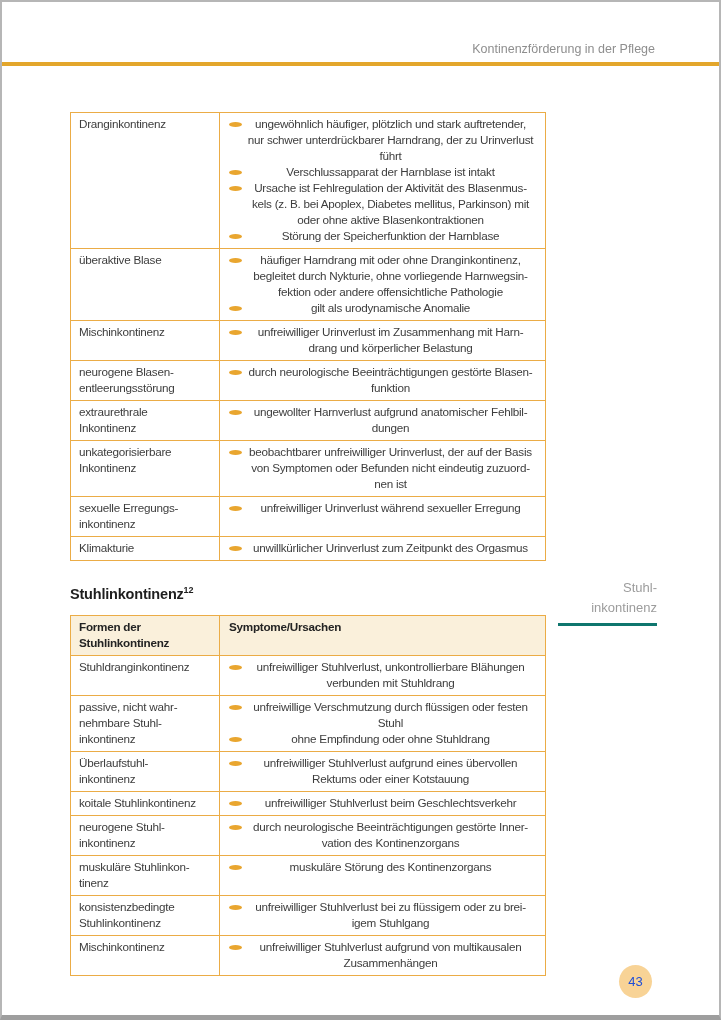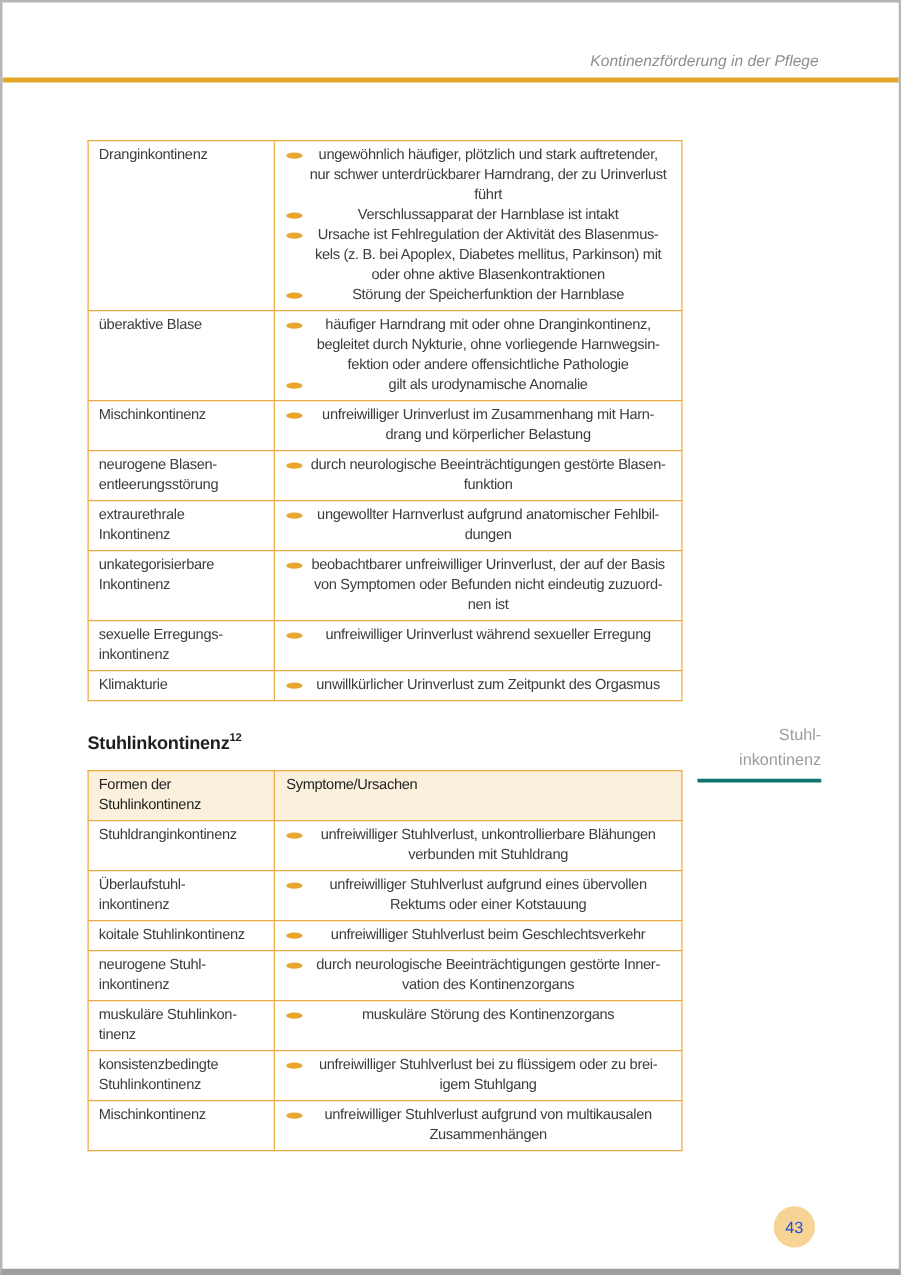--- a/index.html
+++ b/index.html
@@ -11,37 +11,37 @@
     border-top:2px solid #b6b6b6;
     border-left:2px solid #b6b6b6;
     border-right:2px solid #b6b6b6;
     border-bottom:5px solid #9e9e9e;
     font-family:"Liberation Sans", sans-serif;
     color:#3d3d3d;
     overflow:hidden;
   }
   .running-head{
     position:absolute;top:40px;right:64px;
-    font-size:12.5px;color:#8e8e8e;letter-spacing:0;font-style:italic;
+    font-size:12.5px;color:#8e8e8e;letter-spacing:0;
   }
   .head-rule{
     position:absolute;top:60px;left:0;width:100%;height:4px;
     background:#e3a62b;
   }
   .content{
     position:absolute;left:68px;top:110px;width:476px;
   }
   table.k{
     width:476px;border-collapse:collapse;table-layout:fixed;
     font-size:11.7px;line-height:16px;letter-spacing:-0.25px;
   }
   table.k, table.k td, table.k th{border:1px solid #ebac46;}
   td.term, th.term{width:140px;vertical-align:top;padding:3px 0 4px 8px;white-space:pre-line;}
   td.desc, th.desc{vertical-align:top;padding:3px 6px 4px 9px;text-align:center;}
-  th.term, th.desc{text-align:left;font-weight:normal;color:#232323;background:#faf0db;}
+  th.term, th.desc{text-align:left;font-weight:bold;color:#232323;background:#faf0db;}
   .bullet-item{display:flex;align-items:flex-start;}
   .dot{
     flex:0 0 13px;margin-top:6px;width:5px;height:5px;min-width:5px;
     border-radius:50%;background:#e9a62f;display:inline-block;
   }
   .bullet-text{white-space:pre-line;display:block;flex:1 1 auto;}
   .section-heading{
     margin:24px 0 13px 0;font-size:14.5px;font-weight:bold;color:#1e1e1e;
     letter-spacing:-0.2px;
   }
@@ -192,20 +192,36 @@
             <td class="term">Stuhldranginkontinenz</td>
             <td class="desc">
               <div class="bullet-item">
                 <span class="dot"></span>
                 <span class="bullet-text">unfreiwilliger Stuhlverlust, unkontrollierbare Blähungen
 verbunden mit Stuhldrang</span>
               </div>
             </td>
           </tr>
           <tr>
+            <td class="term">passive, nicht wahr-
+nehmbare Stuhl-
+inkontinenz</td>
+            <td class="desc">
+              <div class="bullet-item">
+                <span class="dot"></span>
+                <span class="bullet-text">unfreiwillige Verschmutzung durch flüssigen oder festen
+Stuhl</span>
+              </div>
+              <div class="bullet-item">
+                <span class="dot"></span>
+                <span class="bullet-text">ohne Empfindung oder ohne Stuhldrang</span>
+              </div>
+            </td>
+          </tr>
+          <tr>
             <td class="term">Überlaufstuhl-
 inkontinenz</td>
             <td class="desc">
               <div class="bullet-item">
                 <span class="dot"></span>
                 <span class="bullet-text">unfreiwilliger Stuhlverlust aufgrund eines übervollen
 Rektums oder einer Kotstauung</span>
               </div>
             </td>
           </tr>

